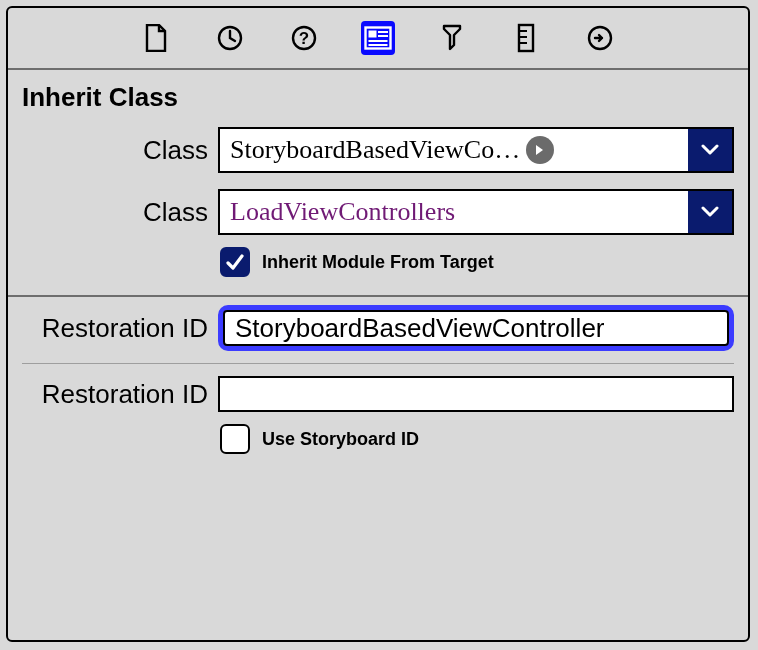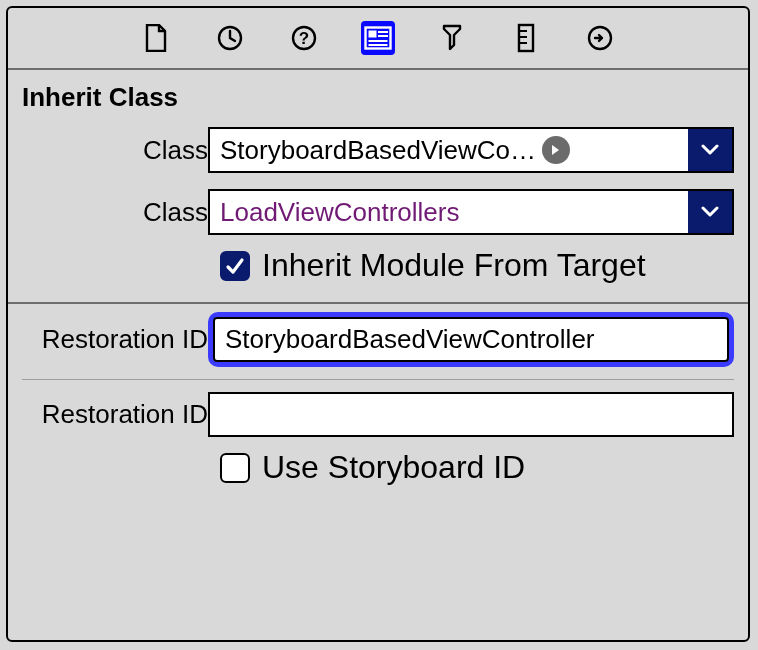--- a/index.html
+++ b/index.html
@@ -47,20 +47,21 @@
   
   .section-title {
     font-size: 26px;
     font-weight: 700;
     padding: 12px 14px 6px 14px;
   }
   .row {
     display: flex;
     align-items: center;
     padding: 8px 14px;
+    gap: 10px;
     justify-content: center;
   }
   .row-label {
     width: 186px;
     text-align: right;
     font-size: 26px;
     color: #000;
   }
   .row-field {
     flex: 1;
@@ -77,20 +78,21 @@
   }
   .combo-text {
     flex: 1;
     padding: 0 10px;
     font-size: 26px;
     display: flex;
     align-items: center;
     white-space: nowrap;
     overflow: hidden;
     gap: 6px;
+    font-family: Liberation Serif, serif;
   }
   .combo-text.placeholder { color: #701a75; }
   .goarrow {
     width: 28px;
     height: 28px;
     border-radius: 50%;
     background: #6b6b6b;
     display: inline-flex;
     align-items: center;
     justify-content: center;
@@ -120,26 +122,26 @@
     border-radius: 6px;
     background: #fff;
     display: flex;
     align-items: center;
     justify-content: center;
     cursor: pointer;
   }
   .checkbox.checked { background: #0a1b6e; border-color: #0a1b6e; }
   .checkbox.checked svg { display:block; }
   .checkbox svg { display:none; }
-  .check-label { font-size: 32px; font-weight: 400; }
+  .check-label { font-size: 18px; font-weight: 700; }
 
   .divider { border-top: 2px solid #6e6e6e; }
 
   .text-input {
-    height: 45px;
+    height: 36px;
     border: 2px solid #000;
     background: #fff;
     flex: 1;
     font-size: 26px;
     padding: 0 10px;
     font-family: inherit;
   }
   .text-input::placeholder { color: #fff; } 
 
   .highlight-wrap {

